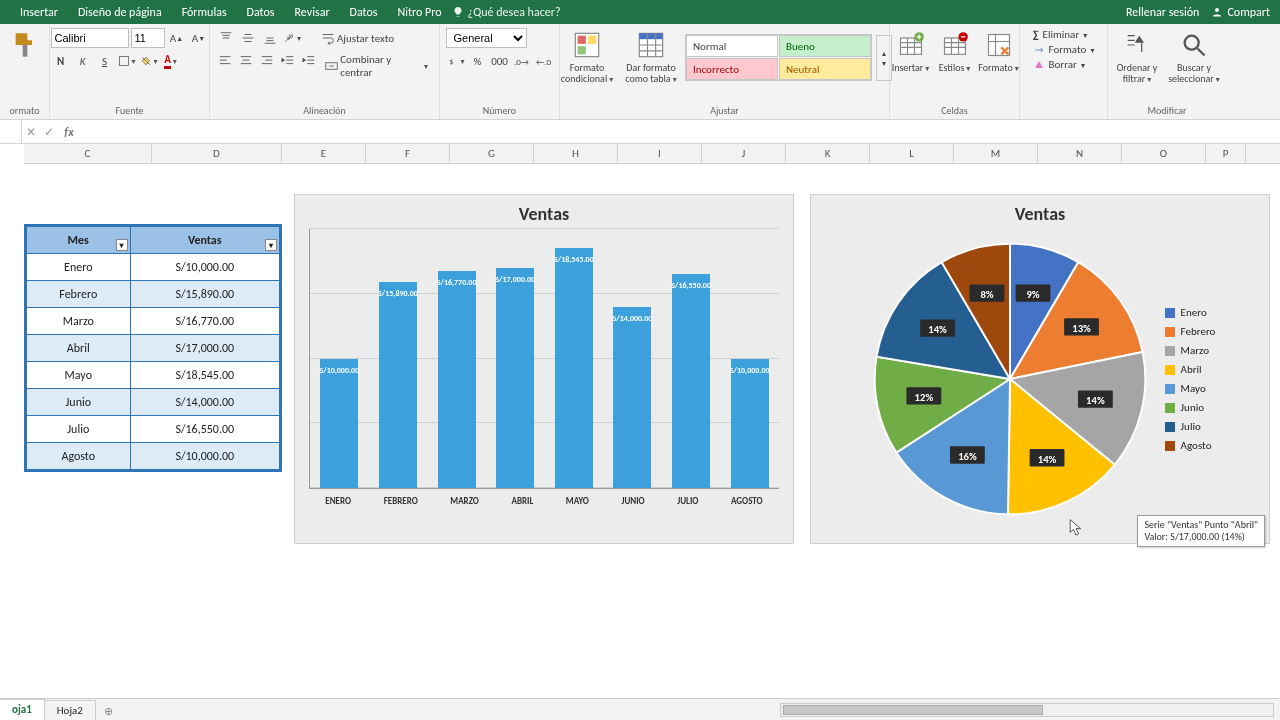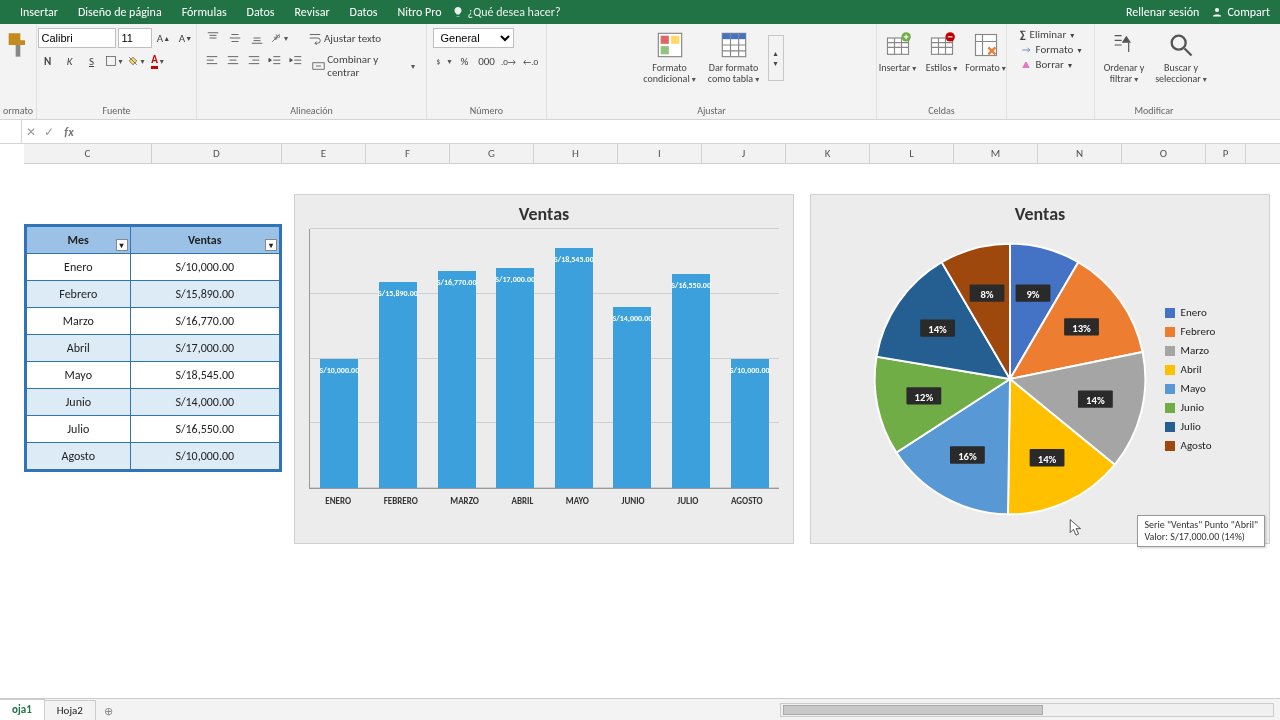--- a/index.html
+++ b/index.html
@@ -117,21 +117,21 @@
           <circle cx="12" cy="8" r="4"></circle>
           <path d="M4 20c0-4 16-4 16 0v1H4z"></path>
         </svg>
       <span>Compart</span>
     </span>
   </span>
 </div>
 
 <div class="ribbon">
 
-  <div class="group" style="width:37px">
+  <div class="group" style="width:50px">
     <div class="group-body">
         <div class="big-btn">
           <div class="ico">
             <svg viewBox="0 0 24 24" fill="#c58a1e">
               <path d="M4 2h10v6h4v4H4z"></path>
               <path d="M10 12h4v10h-4z" fill="#888"></path>
             </svg>
           </div>
         </div>
       </div>
@@ -276,20 +276,26 @@
       <div class="big-btn">
           <div class="ico">
             <svg viewBox="0 0 24 24">
               <rect x="2" y="2" width="20" height="20" fill="#fff" stroke="#888"></rect>
               <rect x="2" y="2" width="20" height="5" fill="#4472c4"></rect>
               <path d="M2 12h20M2 17h20M9 2v20M16 2v20" stroke="#888"></path>
             </svg>
           </div>
           <div class="lbl dd">Dar formato como tabla</div>
         </div>
+      <div class="style-grid">
+        <div class="style-cell" style="background:#fff">Normal</div>
+        <div class="style-cell" style="background:#c6efce;color:#006100">Bueno</div>
+        <div class="style-cell" style="background:#ffc7ce;color:#9c0006">Incorrecto</div>
+        <div class="style-cell" style="background:#ffeb9c;color:#9c5700">Neutral</div>
+      </div>
       <div class="mini" style="height:46px;border:1px solid #c7c7c7;width:16px;flex-direction:column;font-size:8px;">▴<br>▾</div>
     </div>
     <div class="group-label">Ajustar</div>
   </div>
 
   <div class="group" style="width:130px">
     <div class="group-body">
       <div class="big-btn" style="width:40px">
           <div class="ico">
             <svg viewBox="0 0 24 24">

